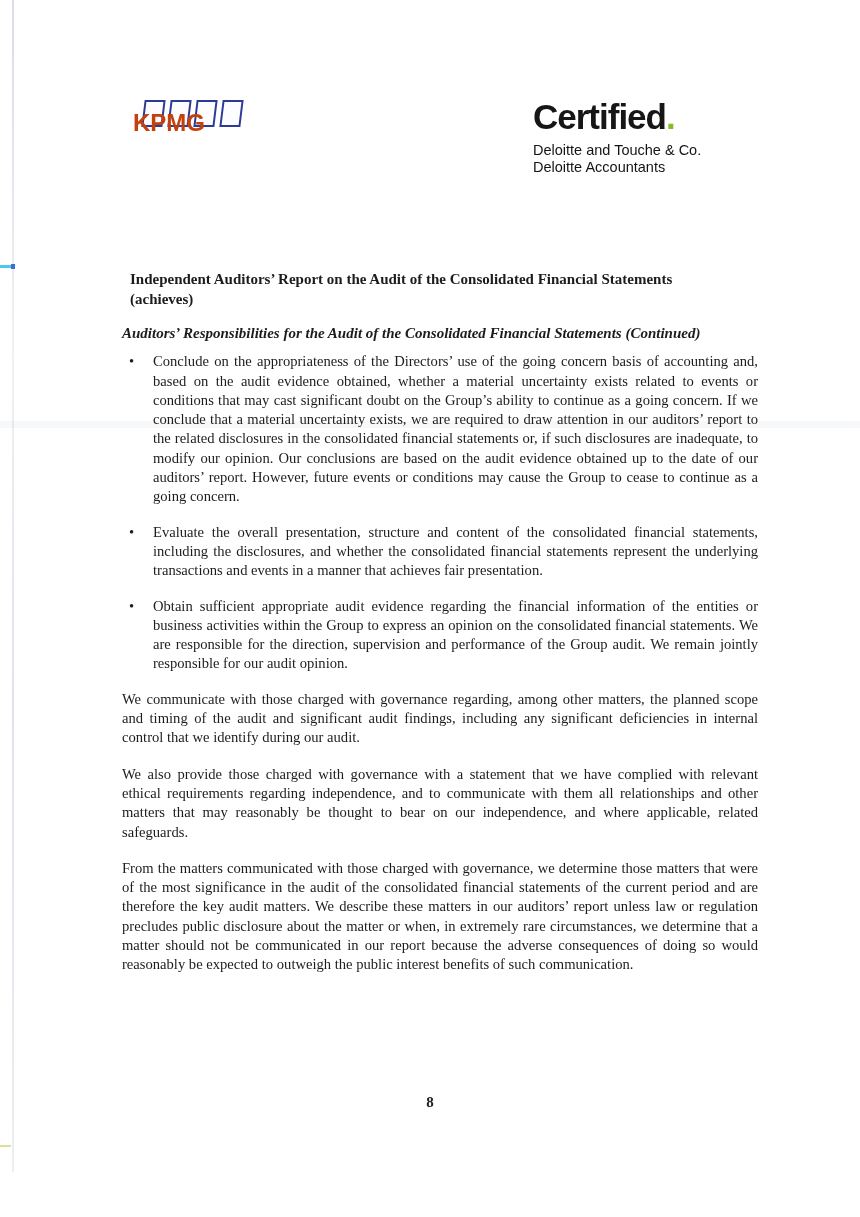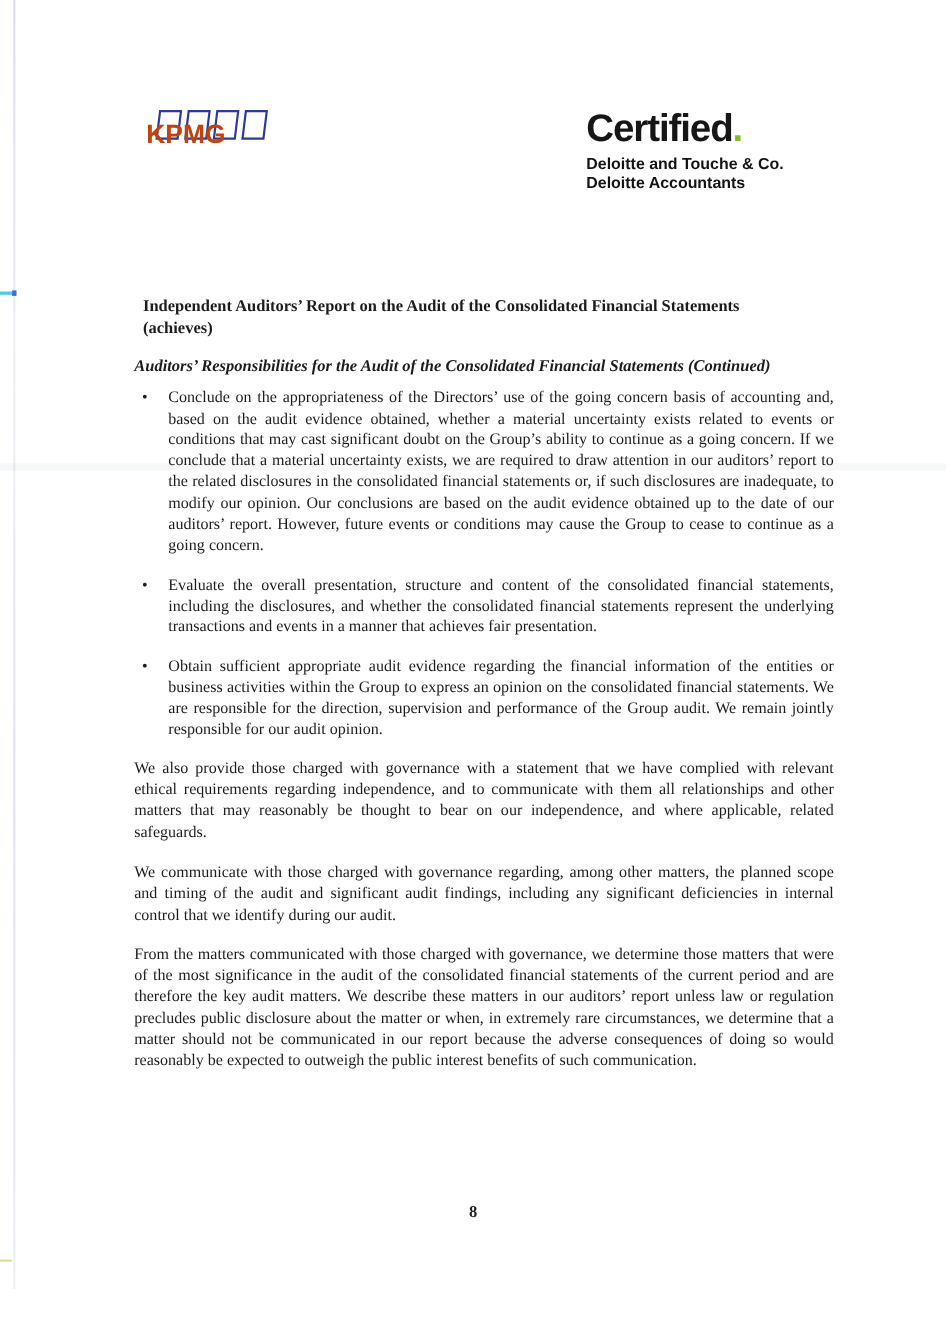--- a/index.html
+++ b/index.html
@@ -66,21 +66,21 @@
   .deloitte-block { position: absolute; left: 533px; top: 100px; width: 230px; }
   .deloitte-word {
     font-family: "Liberation Sans", sans-serif;
     font-weight: bold; font-size: 35px; letter-spacing: -1px;
     color: #161616; line-height: 34px;
   }
   .deloitte-dot { color: #86bc25; }
   .deloitte-firm {
     margin-top: 8px;
     font-family: "Liberation Sans", sans-serif;
-    font-weight: bold; font-size: 14.5px; line-height: 17px;
+    font-weight: normal; font-size: 14.5px; line-height: 17px;
     color: #141414;
   }
 
   
   .content {
     position: absolute; left: 122px; top: 222px; width: 636px;
     font-size: 14.6px; line-height: 19.3px;
   }
   .doc-title {
     margin-left: 8px;
@@ -153,21 +153,21 @@
   <div class="bullet-item">
     <span class="bullet-marker">•</span>
     <span class="bullet-text">Evaluate the overall presentation, structure and content of the consolidated financial statements, including the disclosures, and whether the consolidated financial statements represent the underlying transactions and events in a manner that achieves fair presentation.</span>
   </div>
 
   <div class="bullet-item">
     <span class="bullet-marker">•</span>
     <span class="bullet-text">Obtain sufficient appropriate audit evidence regarding the financial information of the entities or business activities within the Group to express an opinion on the consolidated financial statements. We are responsible for the direction, supervision and performance of the Group audit. We remain jointly responsible for our audit opinion.</span>
   </div>
 
+  <div class="paragraph">We communicate with those charged with governance regarding, among other matters, the planned scope and timing of the audit and significant audit findings, including any significant deficiencies in internal control that we identify during our audit.</div>
+
   <div class="paragraph">We also provide those charged with governance with a statement that we have complied with relevant ethical requirements regarding independence, and to communicate with them all relationships and other matters that may reasonably be thought to bear on our independence, and where applicable, related safeguards.</div>
-
-  <div class="paragraph">We communicate with those charged with governance regarding, among other matters, the planned scope and timing of the audit and significant audit findings, including any significant deficiencies in internal control that we identify during our audit.</div>
 
   <div class="paragraph">From the matters communicated with those charged with governance, we determine those matters that were of the most significance in the audit of the consolidated financial statements of the current period and are therefore the key audit matters. We describe these matters in our auditors’ report unless law or regulation precludes public disclosure about the matter or when, in extremely rare circumstances, we determine that a matter should not be communicated in our report because the adverse consequences of doing so would reasonably be expected to outweigh the public interest benefits of such communication.</div>
 
 </div>
 
 <div class="page-number">8</div>
 
 </body></html>

